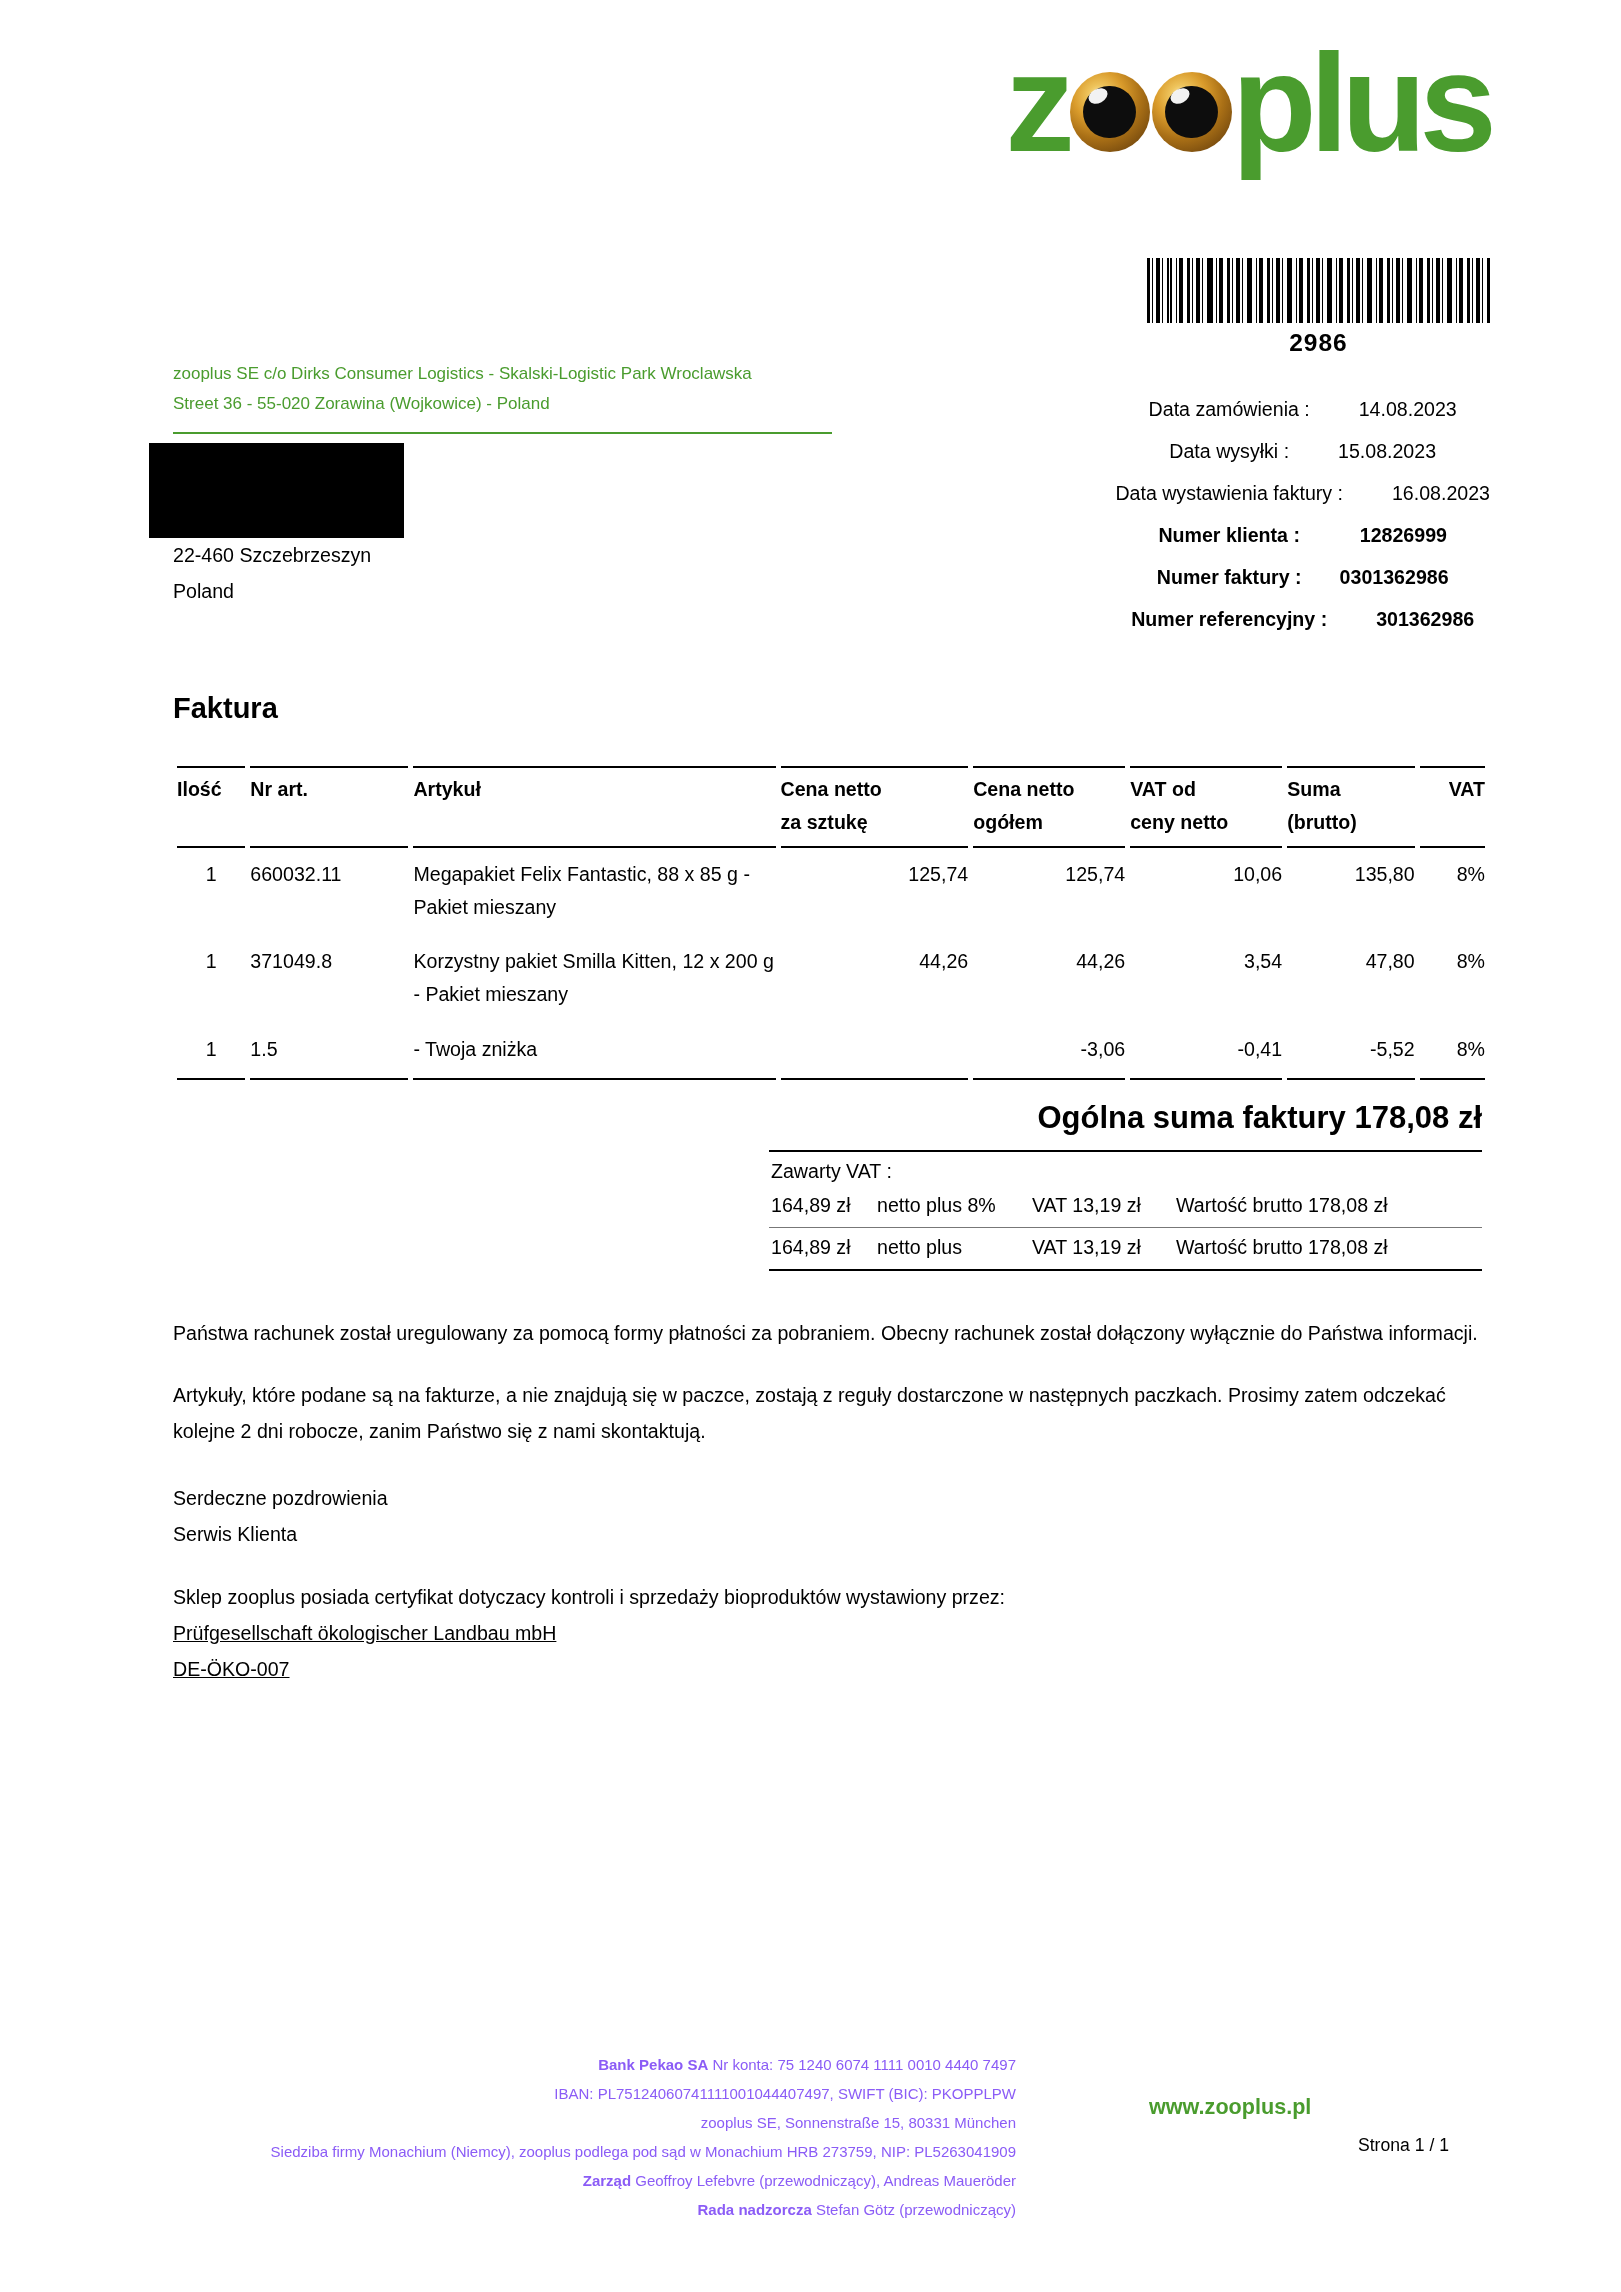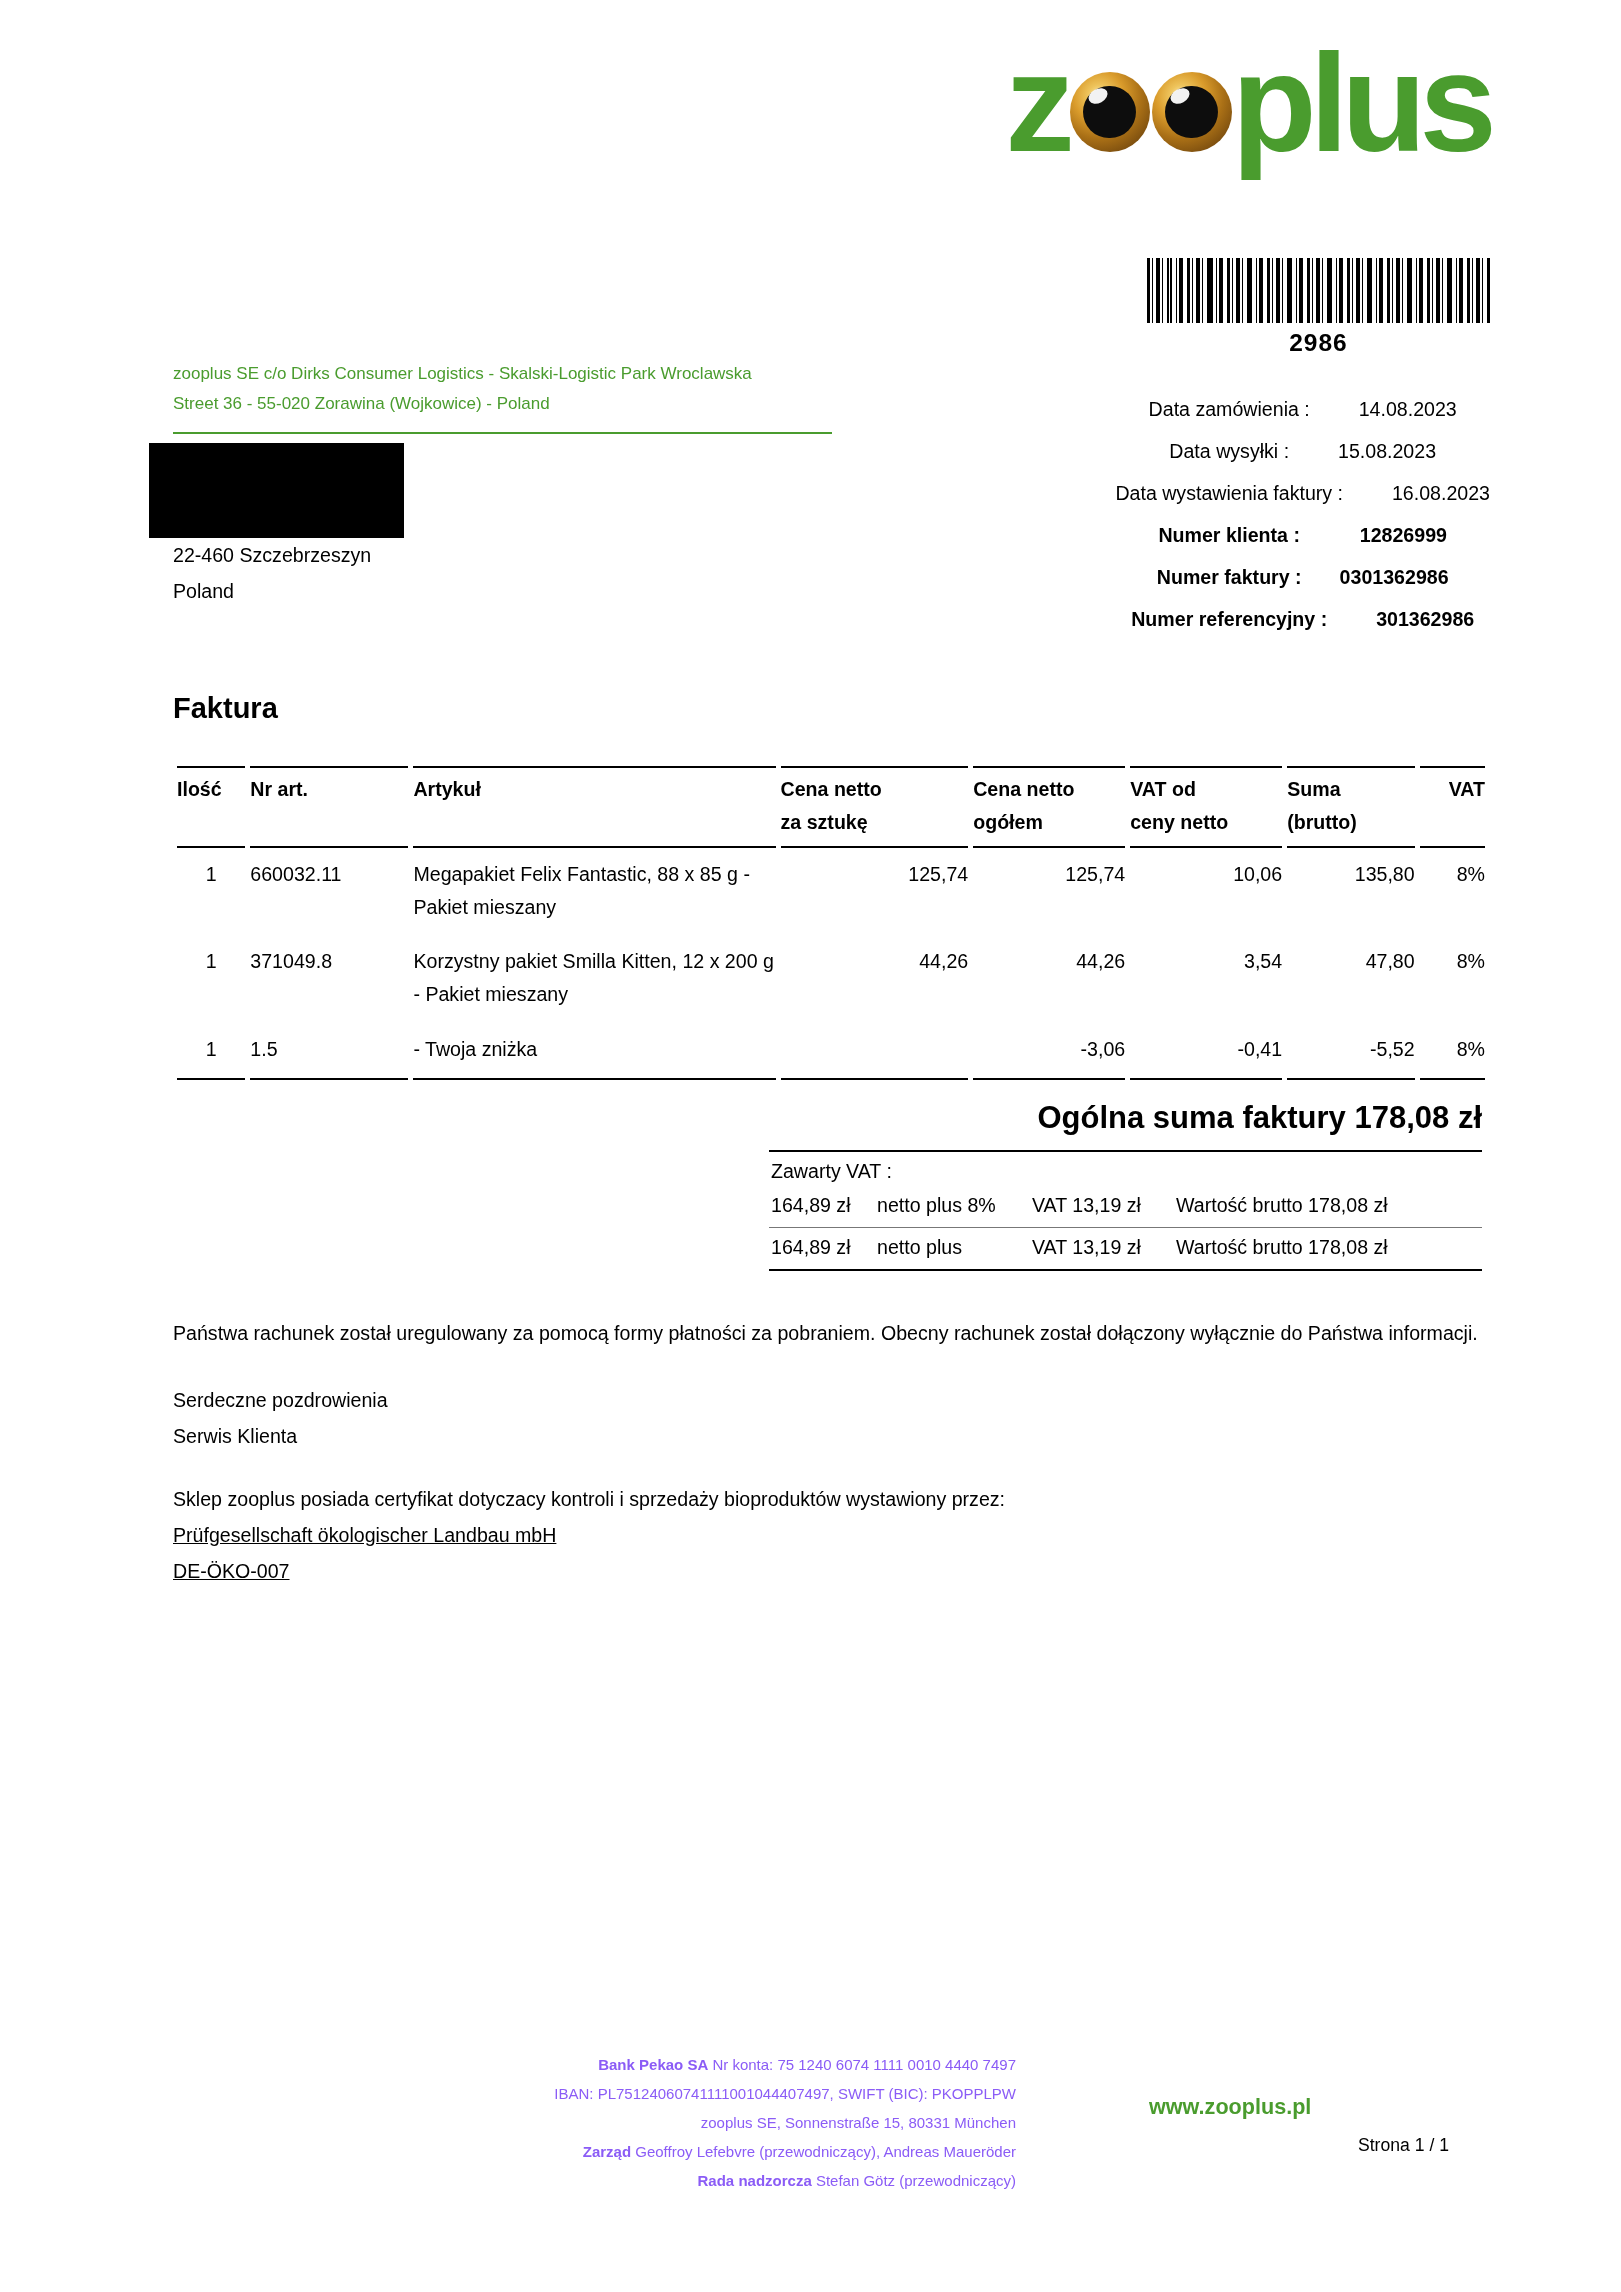--- a/index.html
+++ b/index.html
@@ -251,20 +251,21 @@
           <td>VAT 13,19 zł</td>
           <td>Wartość brutto 178,08 zł</td>
         </tr>
       </tbody>
         </table>
     </div>
   </div>
 
   <div class="body-text">
     <p>Państwa rachunek został uregulowany za pomocą formy płatności za pobraniem. Obecny rachunek został dołączony wyłącznie do Państwa informacji.</p>
+    <p class="p2">Artykuły, które podane są na fakturze, a nie znajdują się w paczce, zostają z reguły dostarczone w następnych paczkach. Prosimy zatem odczekać kolejne 2 dni robocze, zanim Państwo się z nami skontaktują.</p>
     <p class="sig">
       <span>Serdeczne pozdrowienia</span><br>
       <span>Serwis Klienta</span>
     </p>
     <p class="cert">Sklep zooplus posiada certyfikat dotyczacy kontroli i sprzedaży bioproduktów wystawiony przez:</p>
     <p class="org">
       <span>Prüfgesellschaft ökologischer Landbau mbH</span><br>
       <span>DE-ÖKO-007</span>
     </p>
   </div>
@@ -273,20 +274,23 @@
     <div>
       <span class="b">Bank Pekao SA</span><span> Nr konta: 75 1240 6074 1111 0010 4440 7497</span>
     </div>
     <div>
       <span class="b"></span><span>IBAN: PL75124060741111001044407497, SWIFT (BIC): PKOPPLPW</span>
     </div>
     <div>
       <span class="b"></span><span>zooplus SE, Sonnenstraße 15, 80331 München</span>
     </div>
     <div>
+      <span class="b"></span><span>Siedziba firmy Monachium (Niemcy), zooplus podlega pod sąd w Monachium HRB 273759, NIP: PL5263041909</span>
+    </div>
+    <div>
       <span class="b">Zarząd</span><span> Geoffroy Lefebvre (przewodniczący), Andreas Maueröder</span>
     </div>
     <div>
       <span class="b">Rada nadzorcza</span><span> Stefan Götz (przewodniczący)</span>
     </div>
   </div>
 
   <a class="website" href="#">www.zooplus.pl</a>
   <div class="page-number">Strona 1 / 1</div>
 

